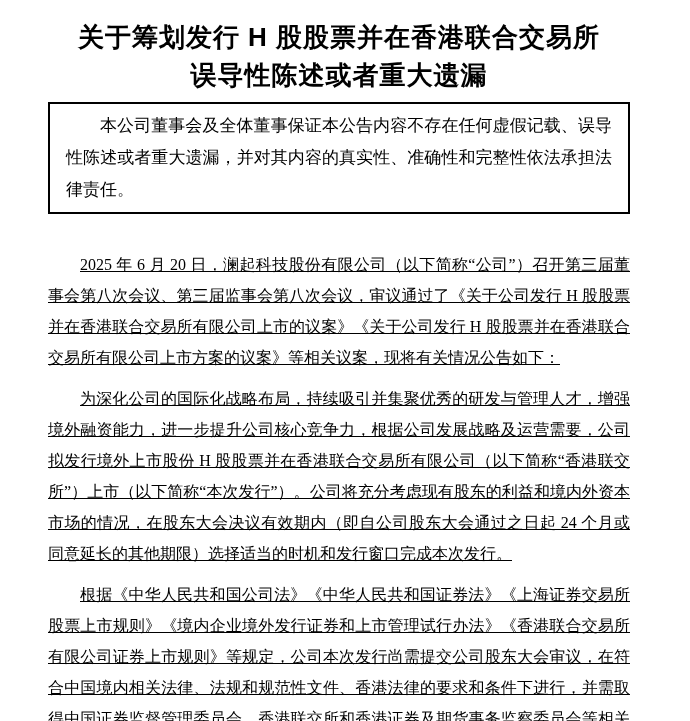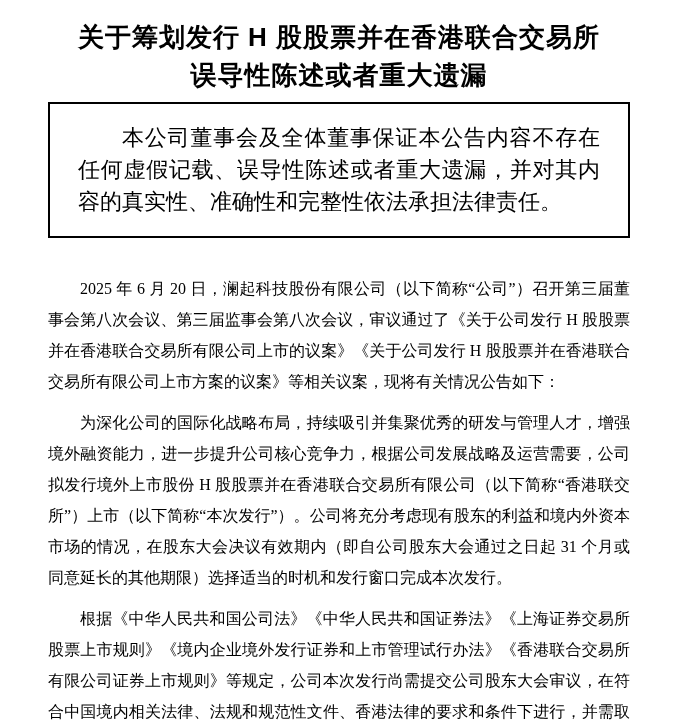--- a/index.html
+++ b/index.html
@@ -31,37 +31,38 @@
     color: #000000;
     letter-spacing: 1px;
   }
   .statement-box {
     box-sizing: border-box;
     border: 2px solid #000000;
     padding: 2px 12px 2px 12px;
     margin: 0;
   }
   .statement-box p {
-    margin: 16px;
-    font-size: 22px;
+    margin: 4px;
+    font-size: 17px;
     line-height: 32px;
     text-align: justify;
     text-indent: 2em;
     color: #000000;
   }
   .content {
     margin-top: 35px;
   }
   .content p {
     margin: 0 0 10px 0;
     font-size: 16px;
     line-height: 31px;
     text-align: justify;
     text-indent: 2em;
     color: #000000;
+    text-decoration: underline;
   }
   .content p:last-child {
     margin-bottom: 0;
   }
 </style>
 </head>
 <body>
 
 <div class="page">
 
@@ -69,17 +70,17 @@
     <span>关于筹划发行 H 股股票并在香港联合交易所</span><br>
     <span>误导性陈述或者重大遗漏</span>
   </h1>
 
   <div class="statement-box">
     <p>本公司董事会及全体董事保证本公告内容不存在任何虚假记载、误导性陈述或者重大遗漏，并对其内容的真实性、准确性和完整性依法承担法律责任。</p>
   </div>
 
   <div class="content">
     <p>2025 年 6 月 20 日，澜起科技股份有限公司（以下简称“公司”）召开第三届董事会第八次会议、第三届监事会第八次会议，审议通过了《关于公司发行 H 股股票并在香港联合交易所有限公司上市的议案》《关于公司发行 H 股股票并在香港联合交易所有限公司上市方案的议案》等相关议案，现将有关情况公告如下：</p>
-    <p>为深化公司的国际化战略布局，持续吸引并集聚优秀的研发与管理人才，增强境外融资能力，进一步提升公司核心竞争力，根据公司发展战略及运营需要，公司拟发行境外上市股份 H 股股票并在香港联合交易所有限公司（以下简称“香港联交所”）上市（以下简称“本次发行”）。公司将充分考虑现有股东的利益和境内外资本市场的情况，在股东大会决议有效期内（即自公司股东大会通过之日起 31 个月或同意延长的其他期限）选择适当的时机和发行窗口完成本次发行。</p>
+    <p>为深化公司的国际化战略布局，持续吸引并集聚优秀的研发与管理人才，增强境外融资能力，进一步提升公司核心竞争力，根据公司发展战略及运营需要，公司拟发行境外上市股份 H 股股票并在香港联合交易所有限公司（以下简称“香港联交所”）上市（以下简称“本次发行”）。公司将充分考虑现有股东的利益和境内外资本市场的情况，在股东大会决议有效期内（即自公司股东大会通过之日起 24 个月或同意延长的其他期限）选择适当的时机和发行窗口完成本次发行。</p>
     <p>根据《中华人民共和国公司法》《中华人民共和国证券法》《上海证券交易所股票上市规则》《境内企业境外发行证券和上市管理试行办法》《香港联合交易所有限公司证券上市规则》等规定，公司本次发行尚需提交公司股东大会审议，在符合中国境内相关法律、法规和规范性文件、香港法律的要求和条件下进行，并需取得中国证券监督管理委员会、香港联交所和香港证券及期货事务监察委员会等相关政府机构、监管机构备案、批准和/或核准。</p>
   </div>
 
 </div>
 
 </body></html>

